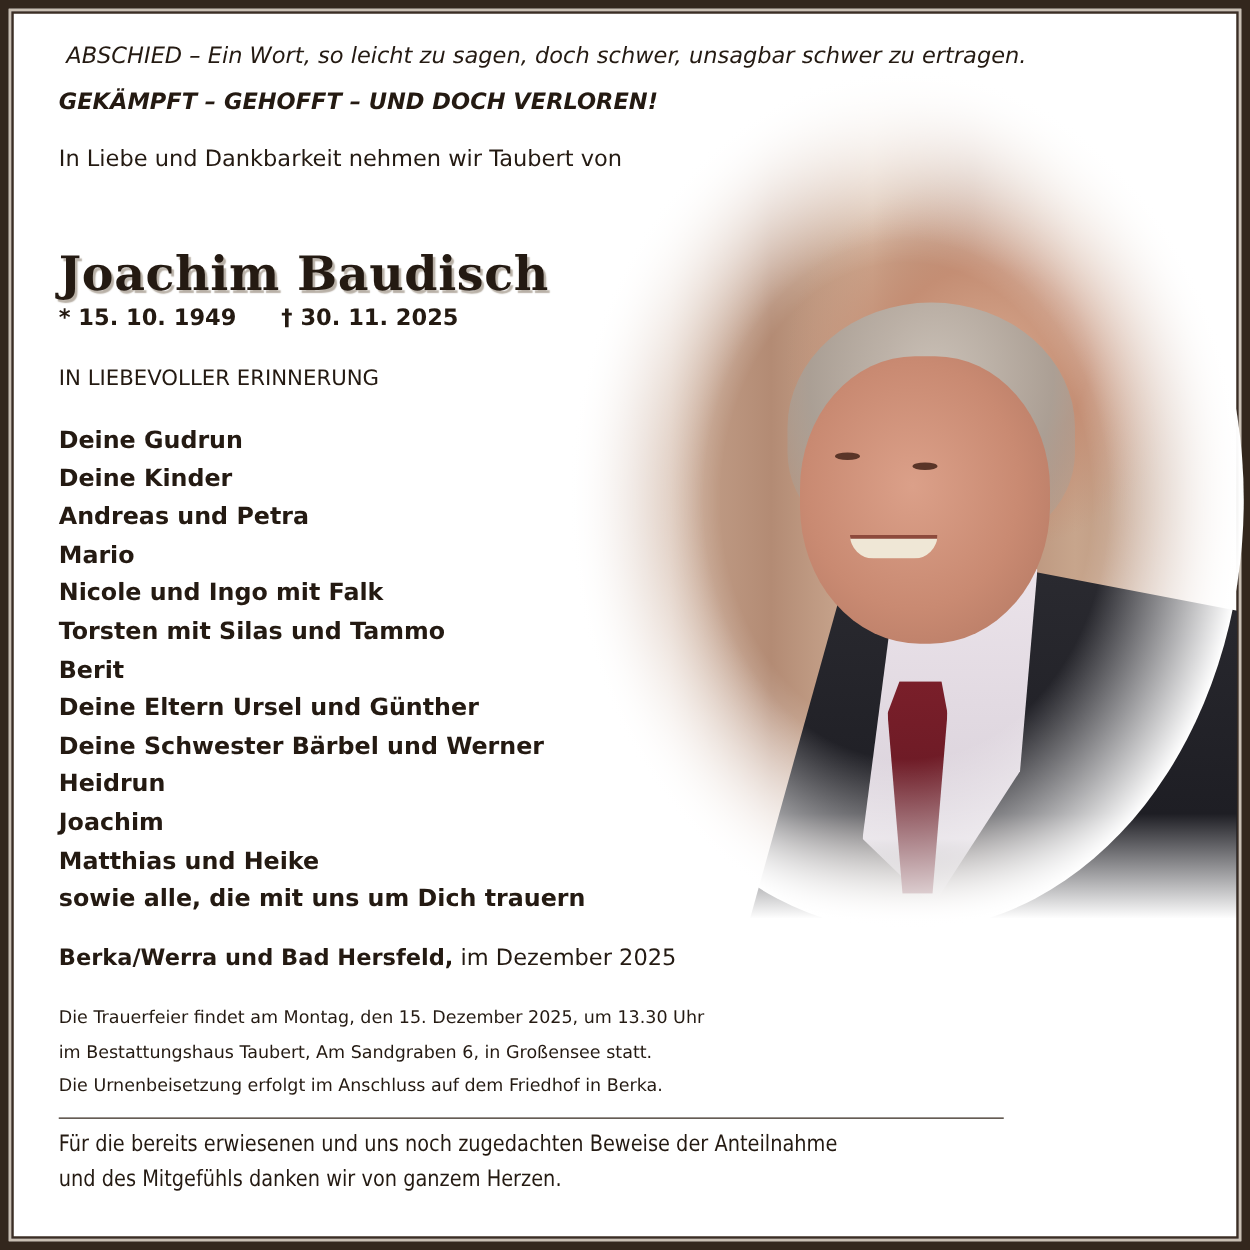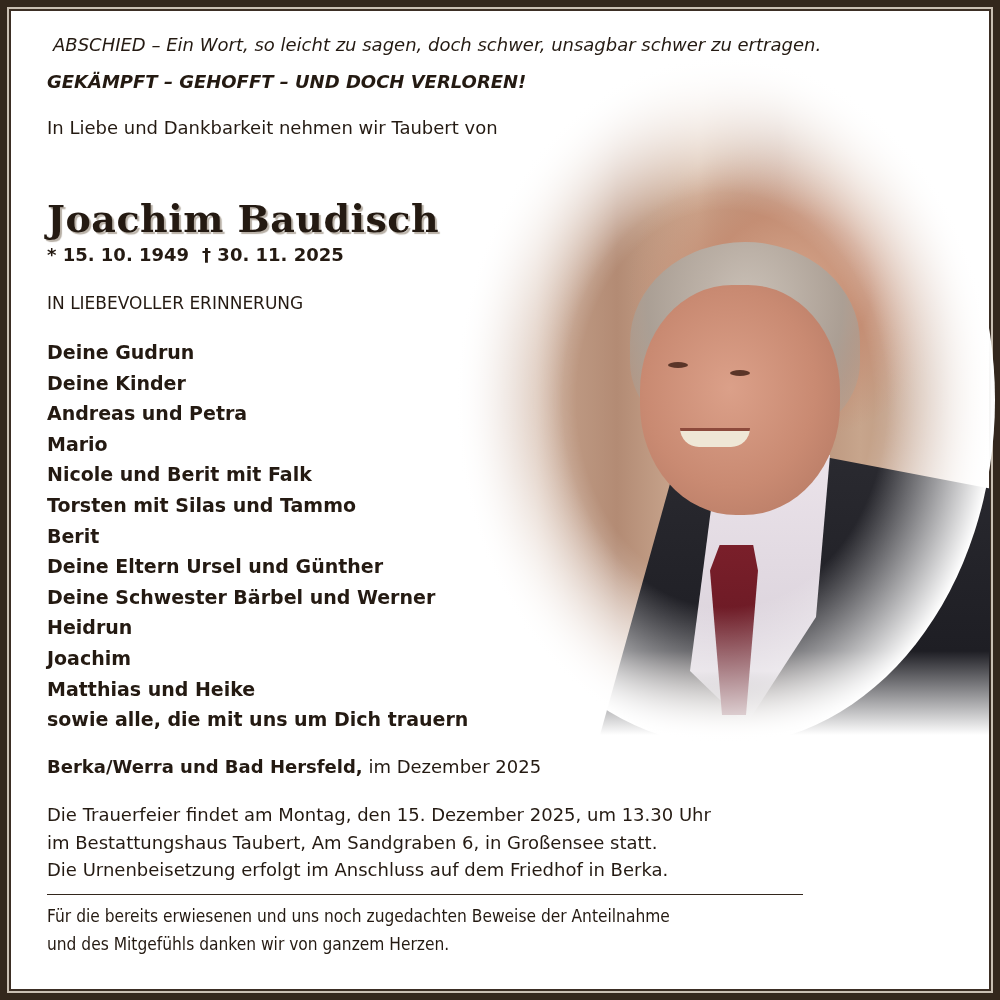--- a/index.html
+++ b/index.html
@@ -25,27 +25,27 @@
   .shirt { position: absolute; left: 690px; top: 455px; width: 140px; height: 270px; background: linear-gradient(180deg, #ebe3ea 0%, #d9d1da 80%, rgba(217,209,218,0) 100%); clip-path: polygon(20% 0%, 100% 0%, 90% 60%, 40% 100%, 0% 80%); }
   .tie { position: absolute; left: 710px; top: 545px; width: 48px; height: 170px; background: linear-gradient(180deg, #7a1f2a 0%, #5c1520 100%); clip-path: polygon(20% 0%, 90% 0%, 100% 15%, 75% 100%, 25% 100%, 0% 15%); }
   .photo-fade { position: absolute; left: 455px; top: 55px; width: 540px; height: 690px; border-radius: 50%; background: radial-gradient(ellipse 50% 50% at 50% 50%, rgba(255,255,255,0) 60%, #fff 100%); pointer-events: none; }
 
   .t { position: absolute; left: 47px; white-space: nowrap; }
   .motto1 { top: 34px; left: 53px; font-size: 18px; font-weight: normal; font-style: italic; }
   .motto2 { top: 71px; font-size: 18px; font-weight: bold; font-style: italic; }
   .intro { top: 117px; font-size: 18px; }
   .name { top: 172px; font-family: "DejaVu Serif", "Liberation Serif", serif; font-size: 38px; font-weight: bold; text-shadow: 2px 2px 1px #b8b0a6; letter-spacing: 0.5px; margin-top: 24px; }
   .dates { top: 244px; font-size: 18px; font-weight: bold; }
-  .dates .death { margin-left: 13px; }
+  .dates .death { margin-left: 36px; }
   .memory { top: 293px; font-size: 17px; }
   .mourners { position: absolute; left: 47px; top: 337px; font-size: 19px; font-weight: bold; line-height: 30.6px; }
   .mourners div { white-space: nowrap; }
   .place { top: 756px; font-size: 18px; }
   .place b { font-weight: bold; }
-  .service { position: absolute; left: 47px; top: 801px; font-size: 18px; line-height: 27.5px; }
+  .service { position: absolute; left: 47px; top: 801px; font-size: 14px; line-height: 27.5px; }
   .service div { white-space: nowrap; }
   .rule { position: absolute; left: 47px; top: 894px; width: 756px; height: 1px; background: #33271d; }
   .thanks { position: absolute; left: 47px; top: 902px; font-size: 18px; line-height: 28px; transform: scaleX(0.86); transform-origin: left; }
   .thanks div { white-space: nowrap; }
 </style>
 </head>
 <body>
 
 <div class="frame-outer"></div>
 <div class="frame-gap"></div>
@@ -69,21 +69,21 @@
 <div class="t intro">In Liebe und Dankbarkeit nehmen wir Taubert von</div>
 <div class="t name">Joachim Baudisch</div>
 <div class="t dates"><span>* 15. 10. 1949</span><span class="death">† 30. 11. 2025</span></div>
 <div class="t memory">IN LIEBEVOLLER ERINNERUNG</div>
 
 <div class="mourners">
   <div>Deine Gudrun</div>
   <div>Deine Kinder</div>
   <div>Andreas und Petra</div>
   <div>Mario</div>
-  <div>Nicole und Berit mit Falk</div>
+  <div>Nicole und Ingo mit Falk</div>
   <div>Torsten mit Silas und Tammo</div>
   <div>Berit</div>
   <div>Deine Eltern Ursel und Günther</div>
   <div>Deine Schwester Bärbel und Werner</div>
   <div>Heidrun</div>
   <div>Joachim</div>
   <div>Matthias und Heike</div>
   <div>sowie alle, die mit uns um Dich trauern</div>
 </div>
 

